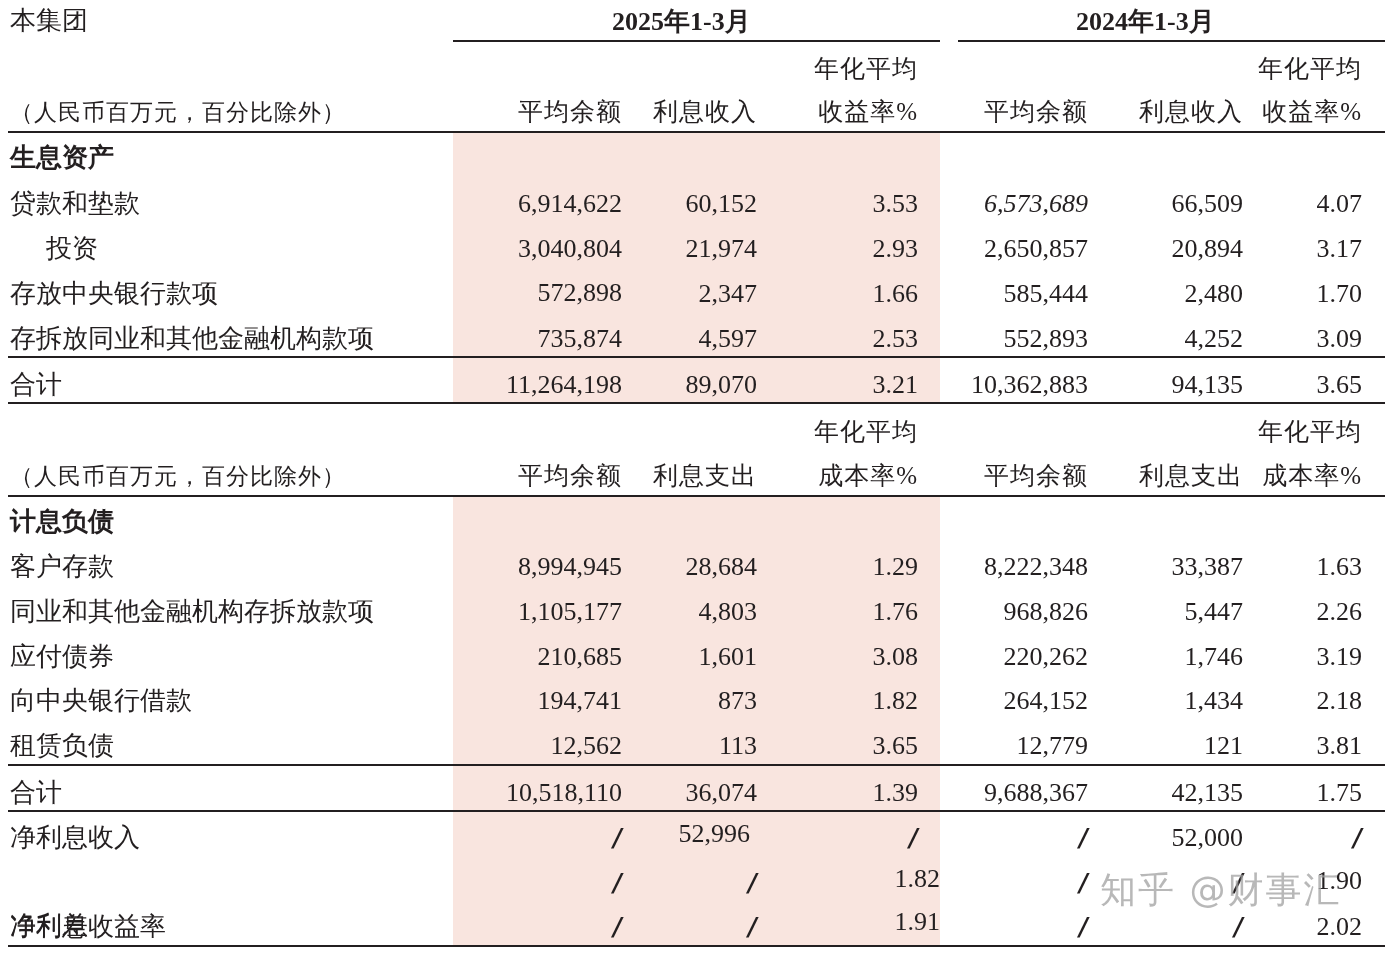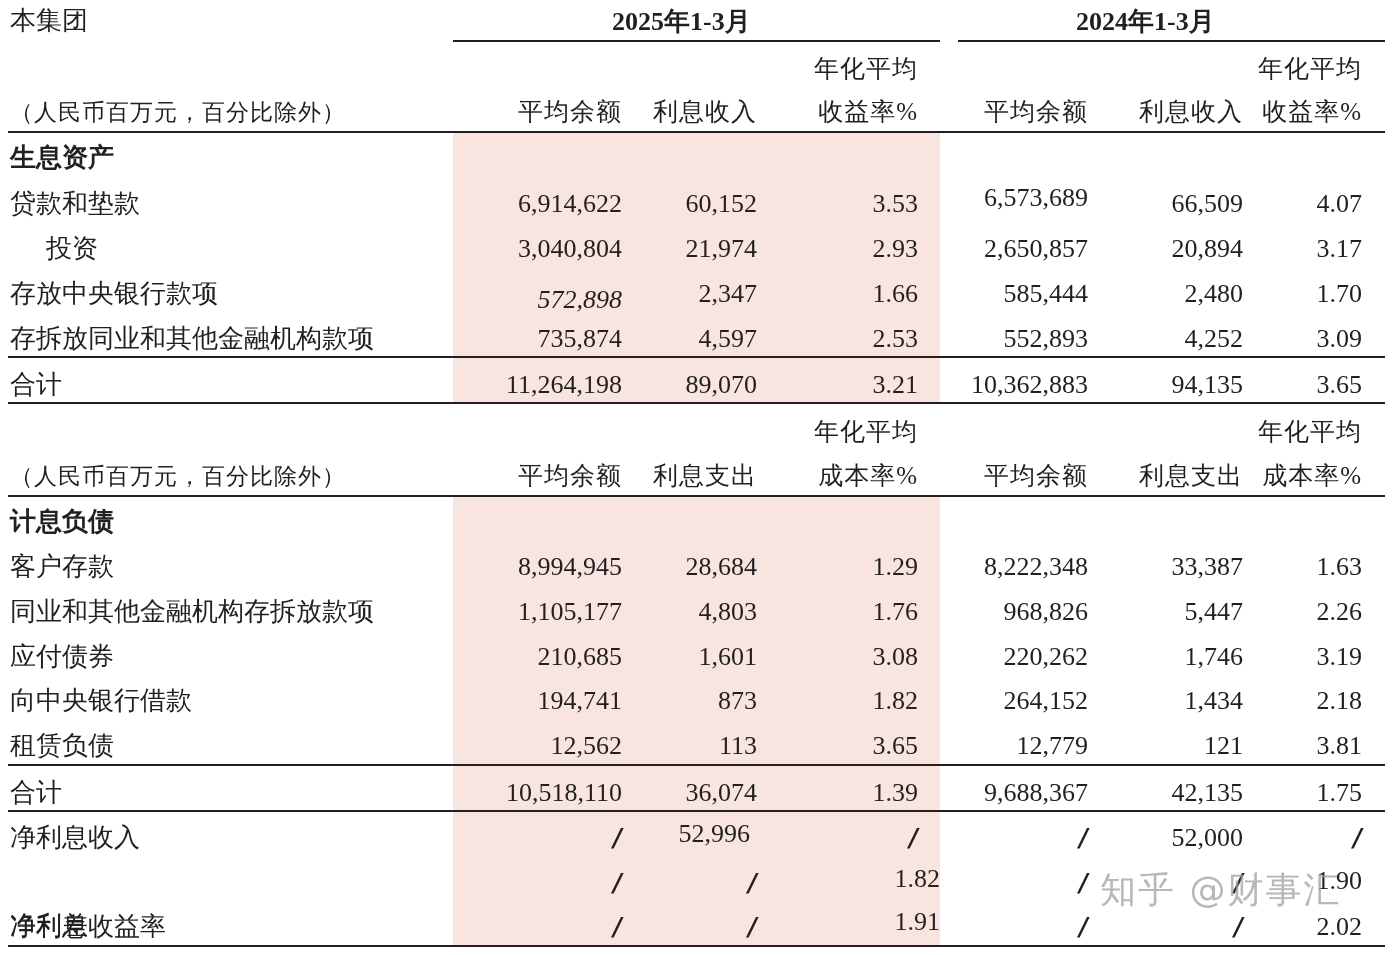--- a/index.html
+++ b/index.html
@@ -53,36 +53,36 @@
 <div class="txt hdr num c6" style="top:97px;">收益率%</div>
 <div class="hline" style="top:131px;left:8px;width:1377px;"></div>
 
 <div class="txt lbl bold" style="top:143px;">生息资产</div>
 
 <div>
   <div class="txt lbl" style="top:189px;">贷款和垫款</div>
   <div class="txt num c1" style="top:189px;">6,914,622</div>
   <div class="txt num c2" style="top:189px;">60,152</div>
   <div class="txt num c3" style="top:189px;">3.53</div>
-  <div class="txt num c4" style="top:183px;">6,573,689</div>
+  <div class="txt num c4" style="top:189px;font-style:italic;">6,573,689</div>
   <div class="txt num c5" style="top:189px;">66,509</div>
   <div class="txt num c6" style="top:189px;">4.07</div>
 </div>
 <div>
   <div class="txt lbl" style="top:234px;margin-left:36px;">投资</div>
   <div class="txt num c1" style="top:234px;">3,040,804</div>
   <div class="txt num c2" style="top:234px;">21,974</div>
   <div class="txt num c3" style="top:234px;">2.93</div>
   <div class="txt num c4" style="top:234px;">2,650,857</div>
   <div class="txt num c5" style="top:234px;">20,894</div>
   <div class="txt num c6" style="top:234px;">3.17</div>
 </div>
 <div>
   <div class="txt lbl" style="top:279px;">存放中央银行款项</div>
-  <div class="txt num c1" style="top:285px;font-style:italic;">572,898</div>
+  <div class="txt num c1" style="top:278px;">572,898</div>
   <div class="txt num c2" style="top:279px;">2,347</div>
   <div class="txt num c3" style="top:279px;">1.66</div>
   <div class="txt num c4" style="top:279px;">585,444</div>
   <div class="txt num c5" style="top:279px;">2,480</div>
   <div class="txt num c6" style="top:279px;">1.70</div>
 </div>
 <div>
   <div class="txt lbl" style="top:324px;">存拆放同业和其他金融机构款项</div>
   <div class="txt num c1" style="top:324px;">735,874</div>
   <div class="txt num c2" style="top:324px;">4,597</div>

